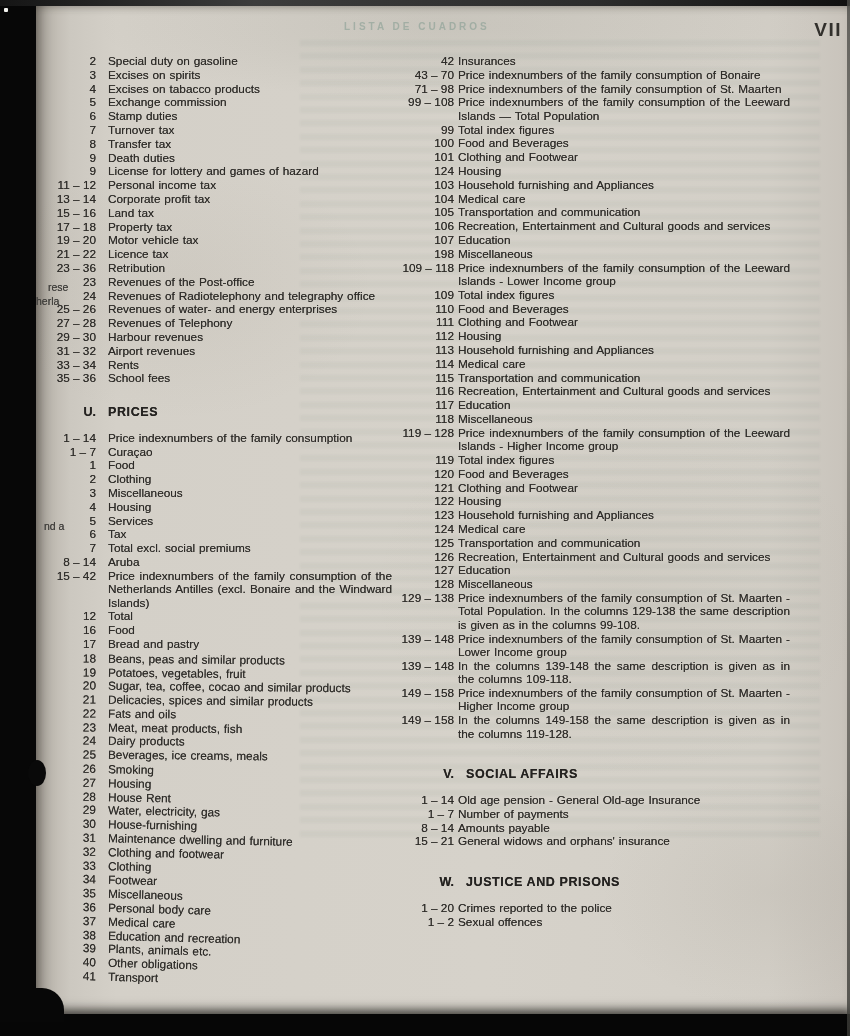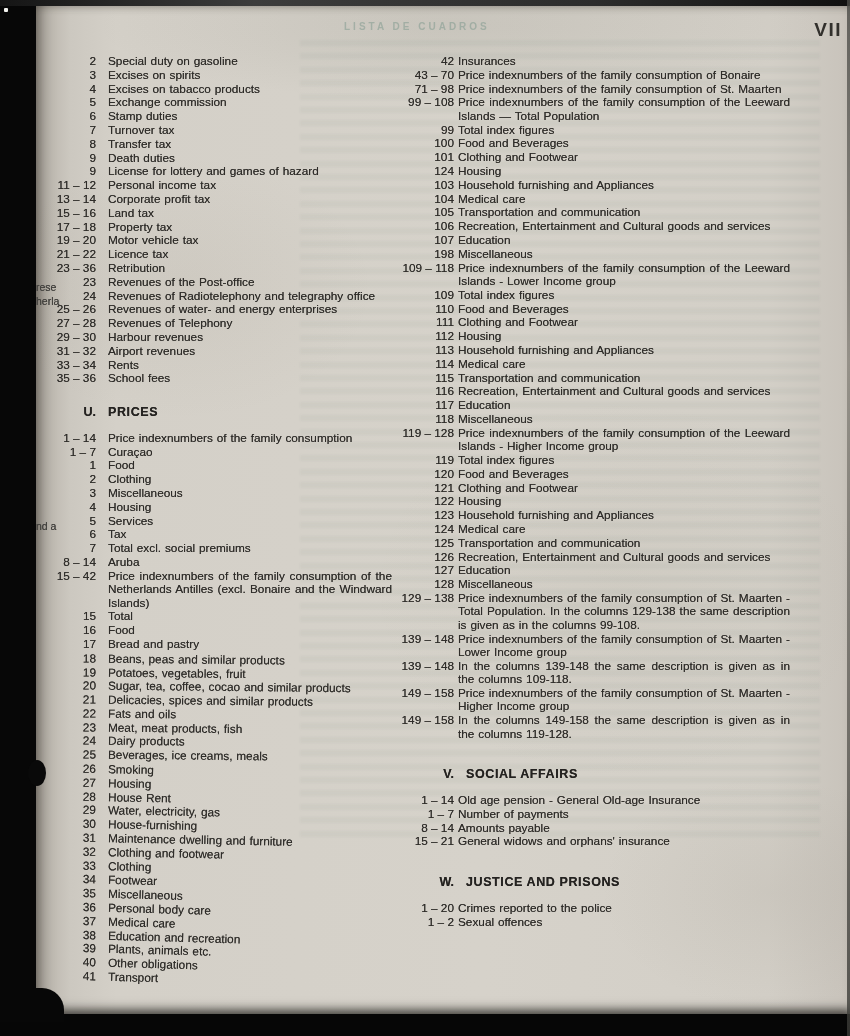--- a/index.html
+++ b/index.html
@@ -50,23 +50,23 @@
   .bottom-band{position:absolute;bottom:0;left:0;width:850px;height:22px;background:#060606;
                box-shadow:0 -4px 8px rgba(0,0,0,.45);}
   .corner-bl{position:absolute;left:0;bottom:14px;width:64px;height:34px;background:#070707;border-top-right-radius:22px;}
   .right-sliver{position:absolute;right:0;top:0;width:3px;height:1036px;
                 background:linear-gradient(180deg,#4a4a46,#8a867e 35%,#3a3a36);opacity:.8;}
   .specks{position:absolute;left:4px;top:8px;width:4px;height:4px;background:#f2f2ee;border-radius:1px;
           box-shadow:7px 2px 0 #e6e6e0, 14px 0 0 2px #f5f5f0, 22px 5px 0 #d8d8d0, 3px 9px 0 #c9c9c2,
                      16px 10px 0 3px #ededе8, 27px 8px 0 #b9b9b2, 33px 3px 0 #dcdcd4;}
   .frag{position:absolute;font-size:10.5px;color:#45433f;line-height:12px;white-space:nowrap;
         width:24px;overflow:hidden;text-shadow:0 0 .3px #444;}
-  .frag1{left:0;top:276px;}
+  .frag1{left:12px;top:276px;}
   .frag2{left:0;top:290px;}
-  .frag3{left:0;top:515px;}
+  .frag3{left:0;top:515px;padding-left:8px;}
 </style>
 </head>
 <body>
 
 <div class="scan">
 
   <div class="page">
     <div class="bleed"></div>
     <div class="ghost-title">LISTA DE CUADROS</div>
     <div class="page-number">VII</div>
@@ -219,21 +219,21 @@
           </div>
           <div class="row">
             <span class="num">8 – 14</span>
             <span class="txt">Aruba</span>
           </div>
           <div class="row">
             <span class="num">15 – 42</span>
             <span class="txt">Price indexnumbers of the family consumption of the Netherlands Antilles (excl. Bonaire and the Windward Islands)</span>
           </div>
           <div class="row">
-            <span class="num">15</span>
+            <span class="num">12</span>
             <span class="txt">Total</span>
           </div>
           <div class="row">
             <span class="num">16</span>
             <span class="txt">Food</span>
           </div>
           <div class="row">
             <span class="num">17</span>
             <span class="txt">Bread and pastry</span>
           </div>

